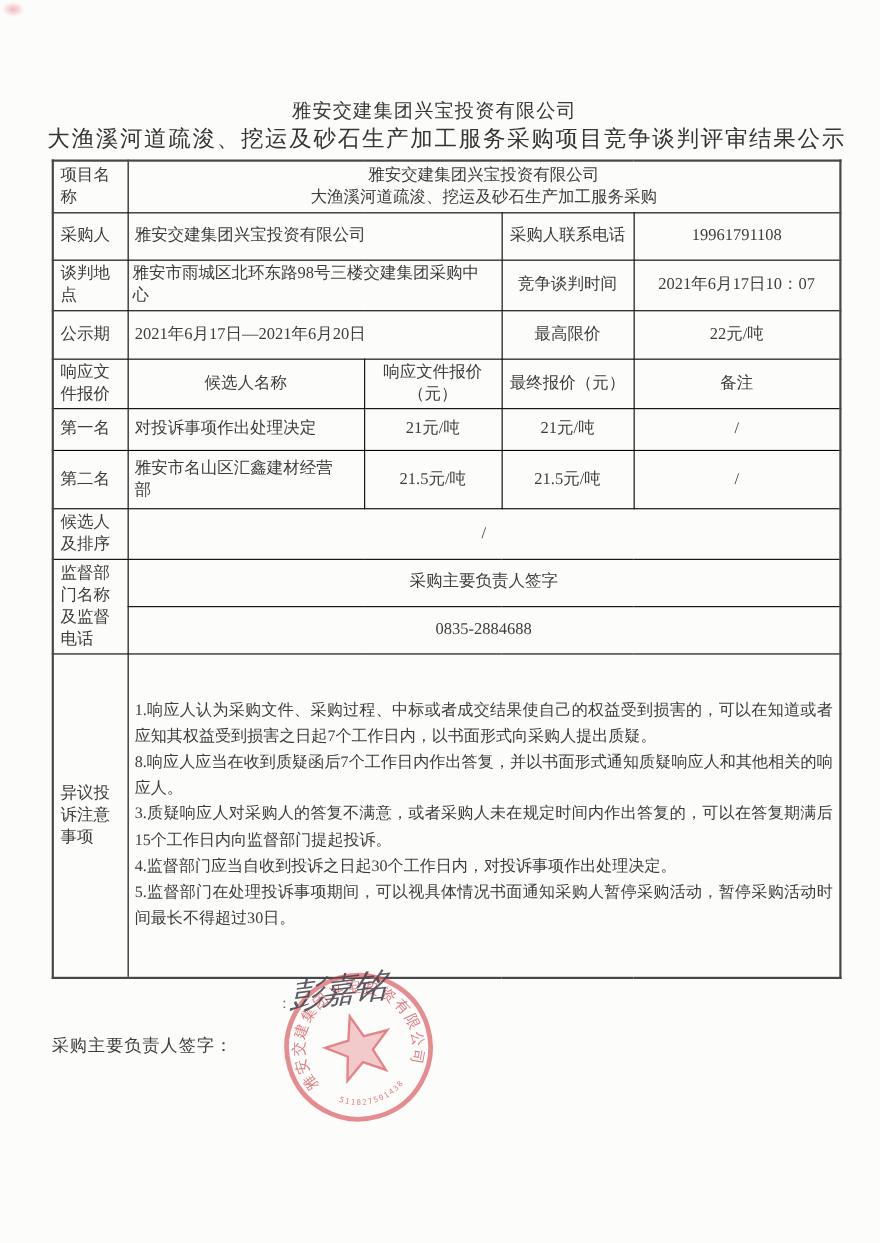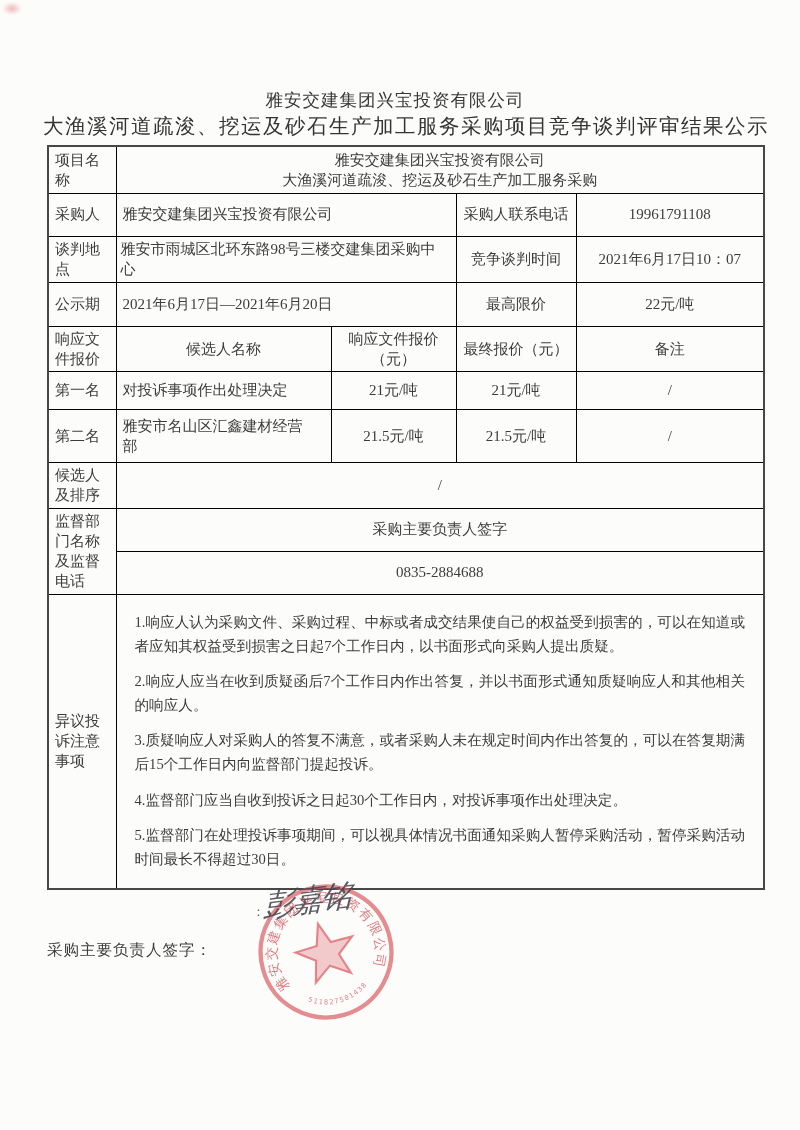--- a/index.html
+++ b/index.html
@@ -32,21 +32,21 @@
   table.doc td{
     border:1px solid #000000; padding:2px 6px; vertical-align:middle;
     line-height:1.35; overflow:hidden;
   }
   table.doc{border:2px solid #474747;}
   td.lab{padding:2px 4px; text-align:left; line-height:1.45;}
   td.ctr{text-align:center;}
   td.lft{text-align:left; padding-left:8px;}
   .two-line{line-height:1.5;}
   td.obj-cell{padding:8px 12px; vertical-align:middle;}
-  .obj-text p{margin:12px; text-align:justify; line-height:1.62; font-size:14.6px;}
+  .obj-text p{margin:0; text-align:justify; line-height:1.62; font-size:14.6px;}
   .sig-label{
     position:absolute; left:47px; top:940px; font-size:15.5px; letter-spacing:1px;
   }
   .sig-colon2{
     position:absolute; left:252px; top:903px; font-size:13px; color:#6a6a6a;
   }
   .signature{
     position:absolute; left:263px; top:876px; width:150px;
     font-size:31px; color:#45454f; transform:rotate(-7deg) skewX(-8deg);
     letter-spacing:-2px; opacity:.88; font-style:italic; z-index:3;
@@ -144,21 +144,21 @@
     </tr>
     <tr style="height:40px">
       <td class="ctr" colspan="4">0835-2884688</td>
     </tr>
 
     <tr style="height:295px">
       <td class="lab">异议投诉注意事项</td>
       <td class="obj-cell" colspan="4">
         <div class="obj-text">
           <p>1.响应人认为采购文件、采购过程、中标或者成交结果使自己的权益受到损害的，可以在知道或者应知其权益受到损害之日起7个工作日内，以书面形式向采购人提出质疑。</p>
-          <p>2.响应人应当在收到质疑函后7个工作日内作出答复，并以书面形式通知质疑响应人和其他相关的响应人。</p>
+          <p>8.响应人应当在收到质疑函后7个工作日内作出答复，并以书面形式通知质疑响应人和其他相关的响应人。</p>
           <p>3.质疑响应人对采购人的答复不满意，或者采购人未在规定时间内作出答复的，可以在答复期满后15个工作日内向监督部门提起投诉。</p>
           <p>4.监督部门应当自收到投诉之日起30个工作日内，对投诉事项作出处理决定。</p>
           <p>5.监督部门在处理投诉事项期间，可以视具体情况书面通知采购人暂停采购活动，暂停采购活动时间最长不得超过30日。</p>
         </div>
       </td>
     </tr>
   </tbody>
     </table>
 
   <div class="sig-label">采购主要负责人签字：</div>

